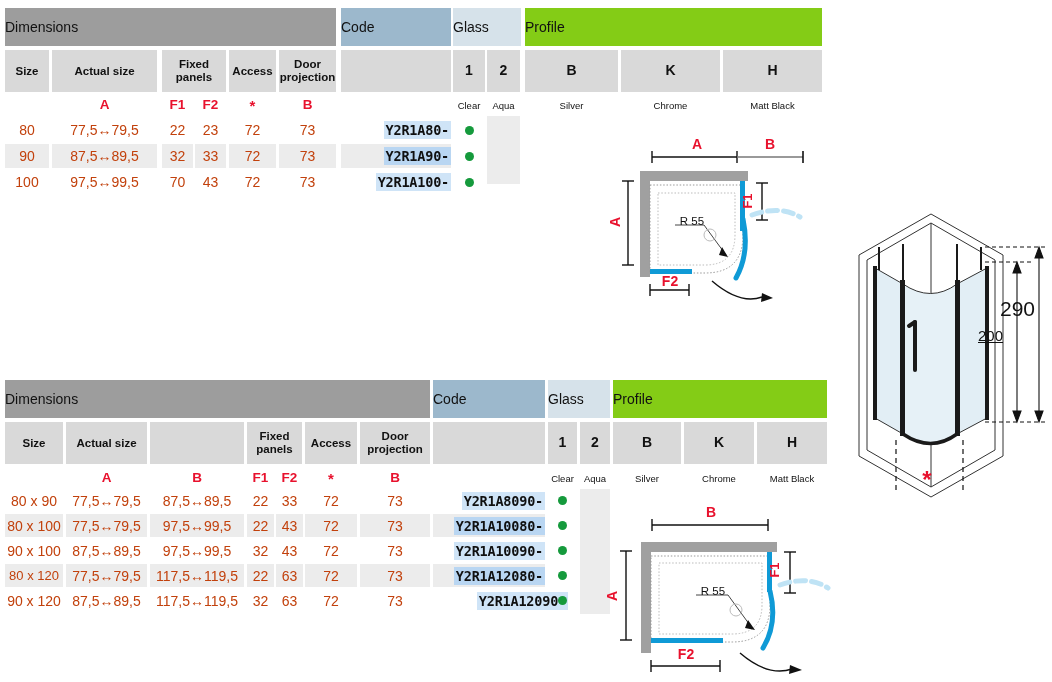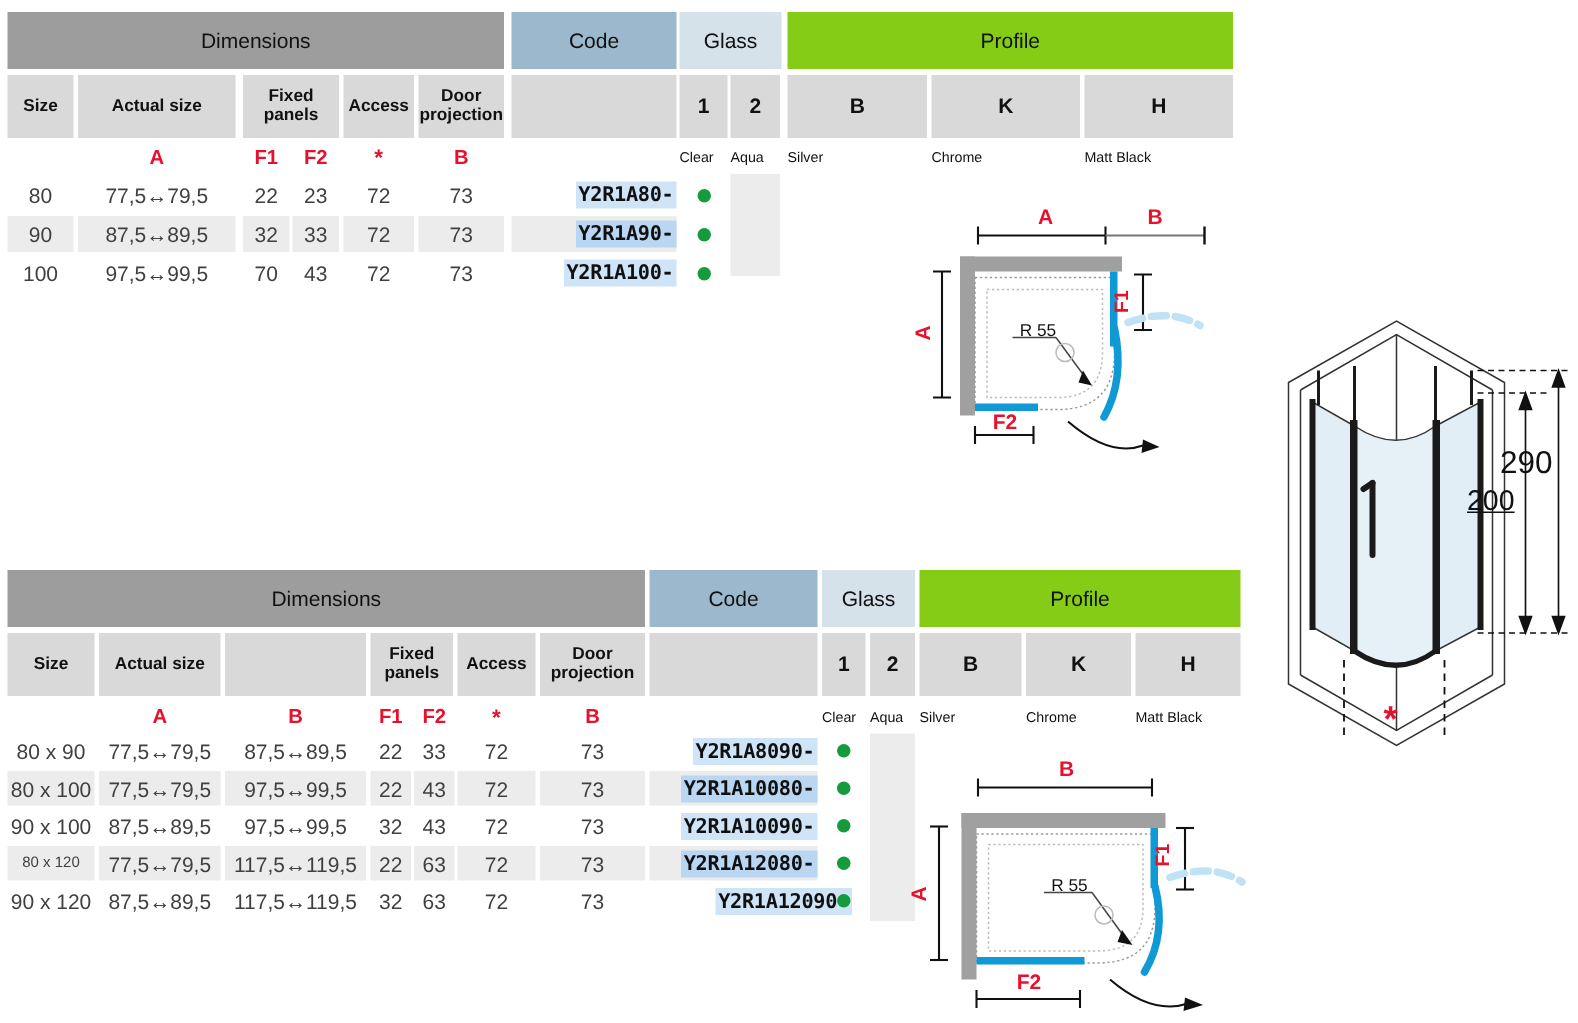--- a/index.html
+++ b/index.html
@@ -3,41 +3,41 @@
 <meta charset="utf-8">
 <style>
   html,body{margin:0;padding:0;}
   body{
     width:1052px;height:682px;position:relative;background:#ffffff;
     font-family:"Liberation Sans",sans-serif;color:#1a1a1a;overflow:hidden;
   }
   .tbl{position:absolute;}
 
   
-  .grp{position:absolute;display:flex;align-items:center;justify-content:center;
+  .grp{position:absolute;display:flex;align-items:center;justify-content:flex-start;
        font-size:14px;font-weight:400;color:#111;text-align:center;line-height:1.05;}
   .grp.dim{background:#9d9d9d;}
   .grp.code{background:#9cb8cc;}
   .grp.glass{background:#d6e2ea;}
   .grp.profile{background:#84cc16;}
 
   .sub{position:absolute;display:flex;align-items:center;justify-content:center;
        background:#d9d9d9;font-size:11.5px;font-weight:700;color:#111;
        text-align:center;line-height:1.1;}
   .sub.blank{background:#d9d9d9;}
 
   .redlbl{position:absolute;display:flex;align-items:center;justify-content:center;
           color:#e8112d;font-weight:700;font-size:13.5px;text-align:center;}
   .redlbl.star{font-size:15px;}
 
-  .minilbl{position:absolute;display:flex;align-items:center;
+  .minilbl{position:absolute;display:flex;align-items:center;justify-content:center;
            font-size:9.5px;color:#111;text-align:center;}
 
   .cell{position:absolute;display:flex;align-items:center;justify-content:center;
-        font-size:14px;color:#404040;text-align:center;white-space:nowrap;}
+        font-size:14px;color:#c2410c;text-align:center;white-space:nowrap;}
   .zebra{background:#ececec;}
 
   .codecell{position:absolute;display:flex;align-items:center;justify-content:flex-end;}
   .codetxt{font-family:"DejaVu Sans Mono",monospace;font-weight:700;font-size:13.5px;
            letter-spacing:-0.2px;color:#101010;padding:1px 2px;}
   .codetxt.hl-a{background:#cfe4f7;}
   .codetxt.hl-b{background:#b9d6f2;}
 
   .dot{position:absolute;width:9px;height:9px;border-radius:50%;background:#159a3c;}
   .aquablock{position:absolute;background:#ececec;}
@@ -284,21 +284,21 @@
       <div class="cell" style="left:150px;top:161px;width:94px;height:23px;font-size:14px;">97,5↔99,5</div>
       <div class="cell" style="left:247px;top:161px;width:27px;height:23px;font-size:14px;">32</div>
       <div class="cell" style="left:276px;top:161px;width:27px;height:23px;font-size:14px;">43</div>
       <div class="cell" style="left:305px;top:161px;width:52px;height:23px;font-size:14px;">72</div>
       <div class="cell" style="left:360px;top:161px;width:70px;height:23px;font-size:14px;">73</div>
       <div class="codecell" style="left:433px;top:161px;width:112px;height:23px;">
         <span class="codetxt hl-a">Y2R1A10090-</span>
       </div>
       <div class="dot" style="left:558px;top:168px;"></div>
       <div style="position:absolute;left:0;top:0;width:100%;height:0;"></div>
-      <div class="cell zebra" style="left:5px;top:186px;width:58px;height:23px;font-size:10px;">80 x 120</div>
+      <div class="cell zebra" style="left:5px;top:186px;width:58px;height:23px;font-size:13px;">80 x 120</div>
       <div class="cell zebra" style="left:66px;top:186px;width:81px;height:23px;font-size:14px;">77,5↔79,5</div>
       <div class="cell zebra" style="left:150px;top:186px;width:94px;height:23px;font-size:14px;">117,5↔119,5</div>
       <div class="cell zebra" style="left:247px;top:186px;width:27px;height:23px;font-size:14px;">22</div>
       <div class="cell zebra" style="left:276px;top:186px;width:27px;height:23px;font-size:14px;">63</div>
       <div class="cell zebra" style="left:305px;top:186px;width:52px;height:23px;font-size:14px;">72</div>
       <div class="cell zebra" style="left:360px;top:186px;width:70px;height:23px;font-size:14px;">73</div>
       <div class="codecell zebra" style="left:433px;top:186px;width:112px;height:23px;">
         <span class="codetxt hl-b">Y2R1A12080-</span>
       </div>
       <div class="dot" style="left:558px;top:193px;"></div>
@@ -486,15 +486,15 @@
       <polygon points="168,211 176,211 172,222" fill="#111"></polygon>
     </g>
 
     <g stroke="#111" stroke-width="1.2" stroke-dasharray="5,4">
       <line x1="51" y1="240" x2="51" y2="292"></line>
       <line x1="118" y1="240" x2="118" y2="292"></line>
     </g>
   </svg>
 
   <div style="position:absolute;left:155px;top:96px;width:52px;height:26px;color:#111;font-size:21px;display:flex;align-items:center;justify-content:flex-start;">290</div>
-  <div style="position:absolute;left:133px;top:122px;width:52px;height:26px;color:#111;font-size:19px;display:flex;align-items:center;justify-content:flex-start;text-decoration:underline;">200</div>
+  <div style="position:absolute;left:133px;top:122px;width:52px;height:26px;color:#111;font-size:15px;display:flex;align-items:center;justify-content:flex-start;text-decoration:underline;">200</div>
   <div style="position:absolute;left:70px;top:268px;width:24px;height:24px;color:#e8112d;font-weight:700;font-size:24px;display:flex;align-items:center;justify-content:center;">*</div>
 </div>
 
 </body></html>

